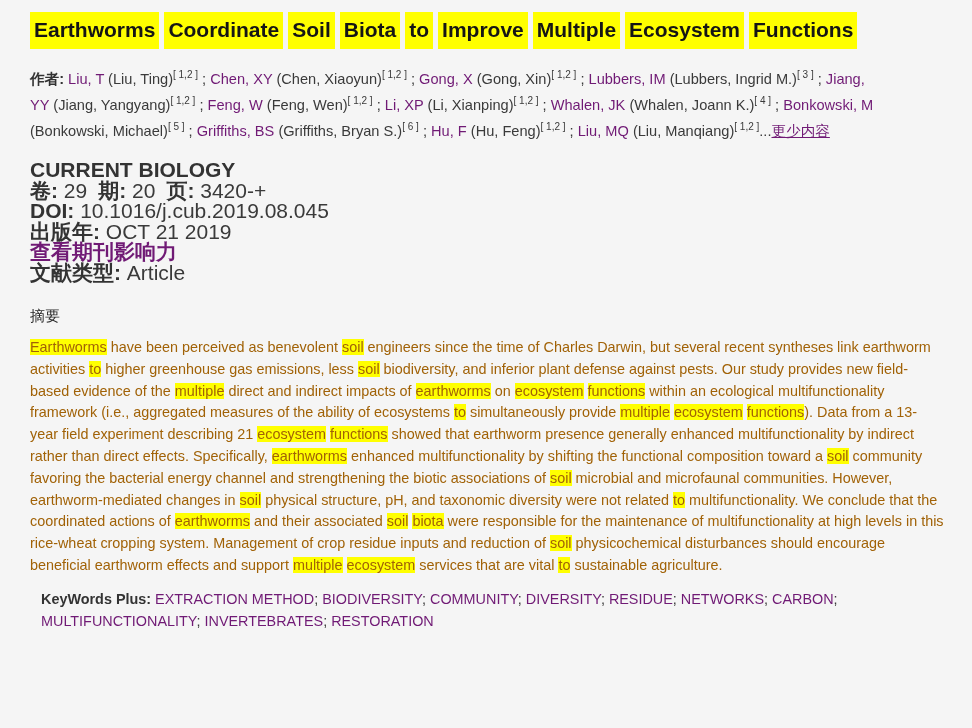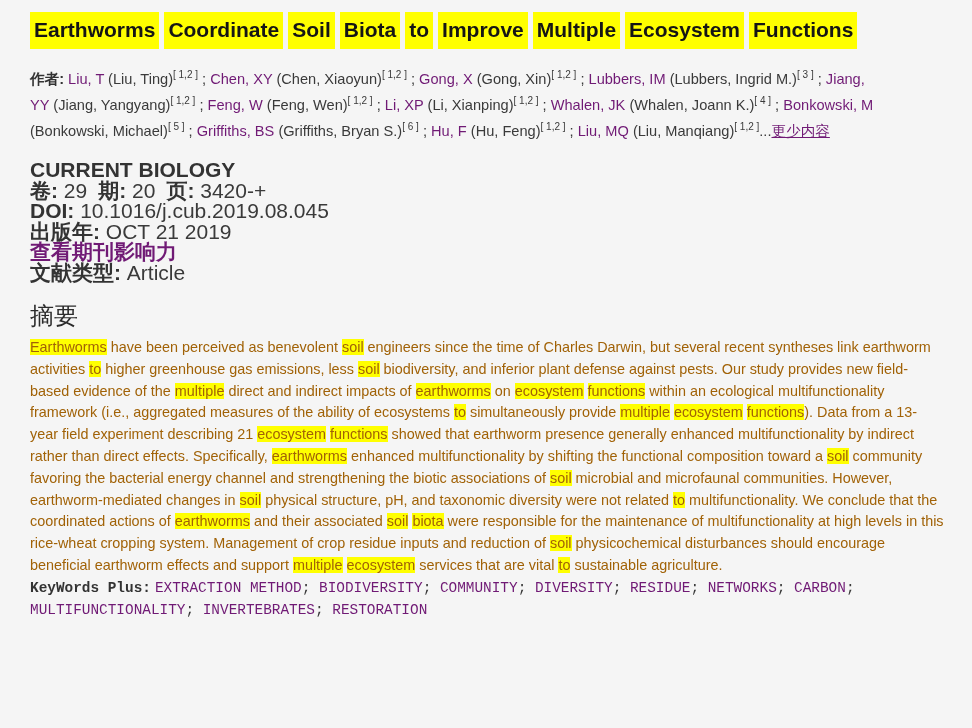--- a/index.html
+++ b/index.html
@@ -27,28 +27,28 @@
   .sep { color: #3a3a3a; }
 
   
   .journal-block { margin: 16px 0 0 0; font-size: 21px; line-height: 20.5px; }
   .journal-block p { margin: 0; }
   .jname { font-weight: 700; color: #333; }
   .gap { margin-right: 11px; }
   .impact { font-weight: 700; }
 
   
-  h2.sec { font-size: 24px; font-weight: 400; color: #2b2b2b; margin: 21px 0 9px 0; line-height: 24px; }
+  h2.sec { font-size: 15px; font-weight: 400; color: #2b2b2b; margin: 21px 0 9px 0; line-height: 24px; }
 
   
   .abstract { margin: 0; font-size: 14.4px; line-height: 21.8px; color: #a16207; width: 914px; }
   .hlseg.on { background: #ffff00; }
 
   
-  .kw { margin: 0; font-size: 14.4px; line-height: 22px; width: 914px; font-family: Liberation Mono, monospace; }
+  .kw { margin: 11px; font-size: 14.4px; line-height: 22px; width: 914px; }
 </style>
 </head>
 <body>
 
 <div class="container">
 
   <h1 class="title"><span class="title-word">Earthworms</span><span class="title-word">Coordinate</span><span class="title-word">Soil</span><span class="title-word">Biota</span><span class="title-word">to</span><span class="title-word">Improve</span><span class="title-word">Multiple</span><span class="title-word">Ecosystem</span><span class="title-word">Functions</span></h1>
 
   <p class="authors"><span class="b label-gap">作者:</span><span><a class="lnk">Liu, T</a><span> (Liu, Ting)</span><sup class="aff">[ 1,2 ]</sup><span class="sep"> ; </span><a class="lnk">Chen, XY</a><span> (Chen, Xiaoyun)</span><sup class="aff">[ 1,2 ]</sup><span class="sep"> ; </span><a class="lnk">Gong, X</a><span> (Gong, Xin)</span><sup class="aff">[ 1,2 ]</sup><span class="sep"> ; </span><a class="lnk">Lubbers, IM</a><span> (Lubbers, Ingrid M.)</span><sup class="aff">[ 3 ]</sup><span class="sep"> ; </span><a class="lnk">Jiang, YY</a><span> (Jiang, Yangyang)</span><sup class="aff">[ 1,2 ]</sup><span class="sep"> ; </span><a class="lnk">Feng, W</a><span> (Feng, Wen)</span><sup class="aff">[ 1,2 ]</sup><span class="sep"> ; </span><a class="lnk">Li, XP</a><span> (Li, Xianping)</span><sup class="aff">[ 1,2 ]</sup><span class="sep"> ; </span><a class="lnk">Whalen, JK</a><span> (Whalen, Joann K.)</span><sup class="aff">[ 4 ]</sup><span class="sep"> ; </span><a class="lnk">Bonkowski, M</a><span> (Bonkowski, Michael)</span><sup class="aff">[ 5 ]</sup><span class="sep"> ; </span><a class="lnk">Griffiths, BS</a><span> (Griffiths, Bryan S.)</span><sup class="aff">[ 6 ]</sup><span class="sep"> ; </span><a class="lnk">Hu, F</a><span> (Hu, Feng)</span><sup class="aff">[ 1,2 ]</sup><span class="sep"> ; </span><a class="lnk">Liu, MQ</a><span> (Liu, Manqiang)</span><sup class="aff">[ 1,2 ]</sup></span><span>...</span><a class="lnk showless">更少内容</a></p>
 

